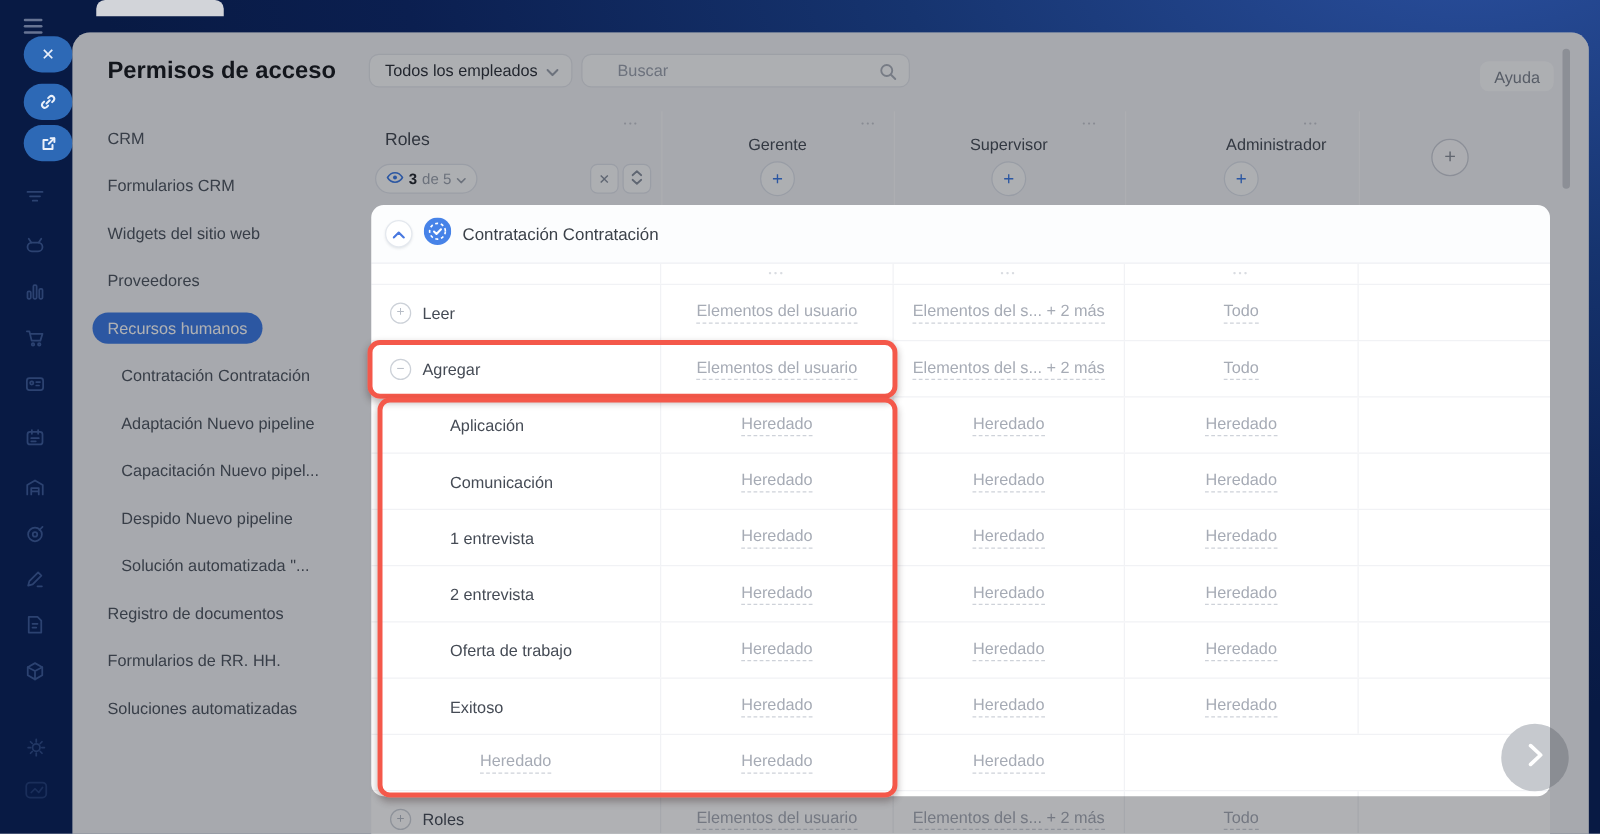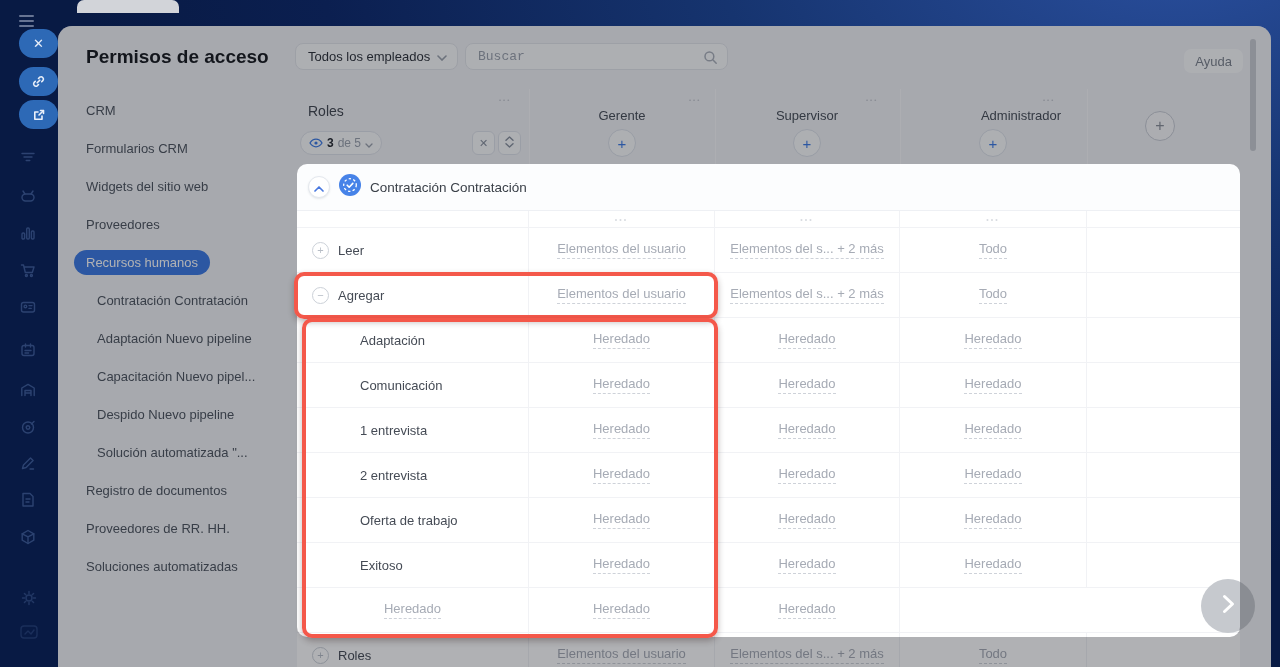--- a/index.html
+++ b/index.html
@@ -25,22 +25,22 @@
   .modal { position:absolute; left:58px; top:12px; width:1213px; height:655px;
     background:#f2f3f6; border-radius:14px 14px 0 0; overflow:hidden;margin-top:14px; }
   .panel-title { position:absolute; left:28px; top:20px; font-size:19px; font-weight:700; color:#15181d; }
 
   
   .filterpill { position:absolute; left:237px; top:17px; height:27px; padding:0 10px 0 12px;
     background:#fbfcfd; border:1px solid #e3e6eb; border-radius:8px;
     display:flex; align-items:center; gap:7px; font-size:13px; color:#2c3138; }
   .searchbox { position:absolute; left:407px; top:17px; width:263px; height:27px;
     background:#fbfcfd; border:1px solid #e3e6eb; border-radius:8px; }
-  .searchbox input { position:absolute; left:12px; top:0; width:210px; height:25px; border:0; outline:0;
-    background:transparent; font-size:13px; color:#434a54; font-family:Liberation Mono, monospace; }
+  .searchbox input { position:absolute; left:28px; top:0; width:210px; height:25px; border:0; outline:0;
+    background:transparent; font-size:13px; color:#434a54; font-family:Liberation Sans, sans-serif; }
   .searchbox input::placeholder { color:#9ba2ad; }
   .searchbox .mag { position:absolute; right:9px; top:6px; }
   .helpbtn { position:absolute; right:28px; top:23px; height:24px; padding:0 11px;
     background:#fbfcfd; border-radius:7px; display:flex; align-items:center;
     font-size:13px; color:#7b828c; }
 
   
   .sidemenu { position:absolute; left:0; top:65px; width:232px; }
   .sideitem { height:38px; display:flex; align-items:center; padding-left:28px;
     font-size:13px; color:#4c545e; cursor:pointer; }
@@ -278,21 +278,21 @@
     <div class="sideitem sub">
         <span class="sideitem-label">Despido Nuevo pipeline</span>
       </div>
     <div class="sideitem sub">
         <span class="sideitem-label">Solución automatizada "...</span>
       </div>
     <div class="sideitem">
         <span class="sideitem-label">Registro de documentos</span>
       </div>
     <div class="sideitem">
-        <span class="sideitem-label">Proveedores de RR. HH.</span>
+        <span class="sideitem-label">Formularios de RR. HH.</span>
       </div>
     <div class="sideitem">
         <span class="sideitem-label">Soluciones automatizadas</span>
       </div>
   </div>
 
   <div class="hsep" style="left:471px"></div>
   <div class="hsep" style="left:657px"></div>
   <div class="hsep" style="left:842px"></div>
   <div class="hsep" style="left:1029px"></div>
@@ -395,21 +395,21 @@
       <div>
           <span class="dotted">Elementos del s... + 2 más</span>
         </div>
       <div>
           <span class="dotted">Todo</span>
         </div>
       <div></div>
     </div>
     <div class="row sub">
       <div class="labelcell">
-          <span>Adaptación</span>
+          <span>Aplicación</span>
         </div>
       <div>
           <span class="dotted">Heredado</span>
         </div>
       <div>
           <span class="dotted">Heredado</span>
         </div>
       <div>
           <span class="dotted">Heredado</span>
         </div>

